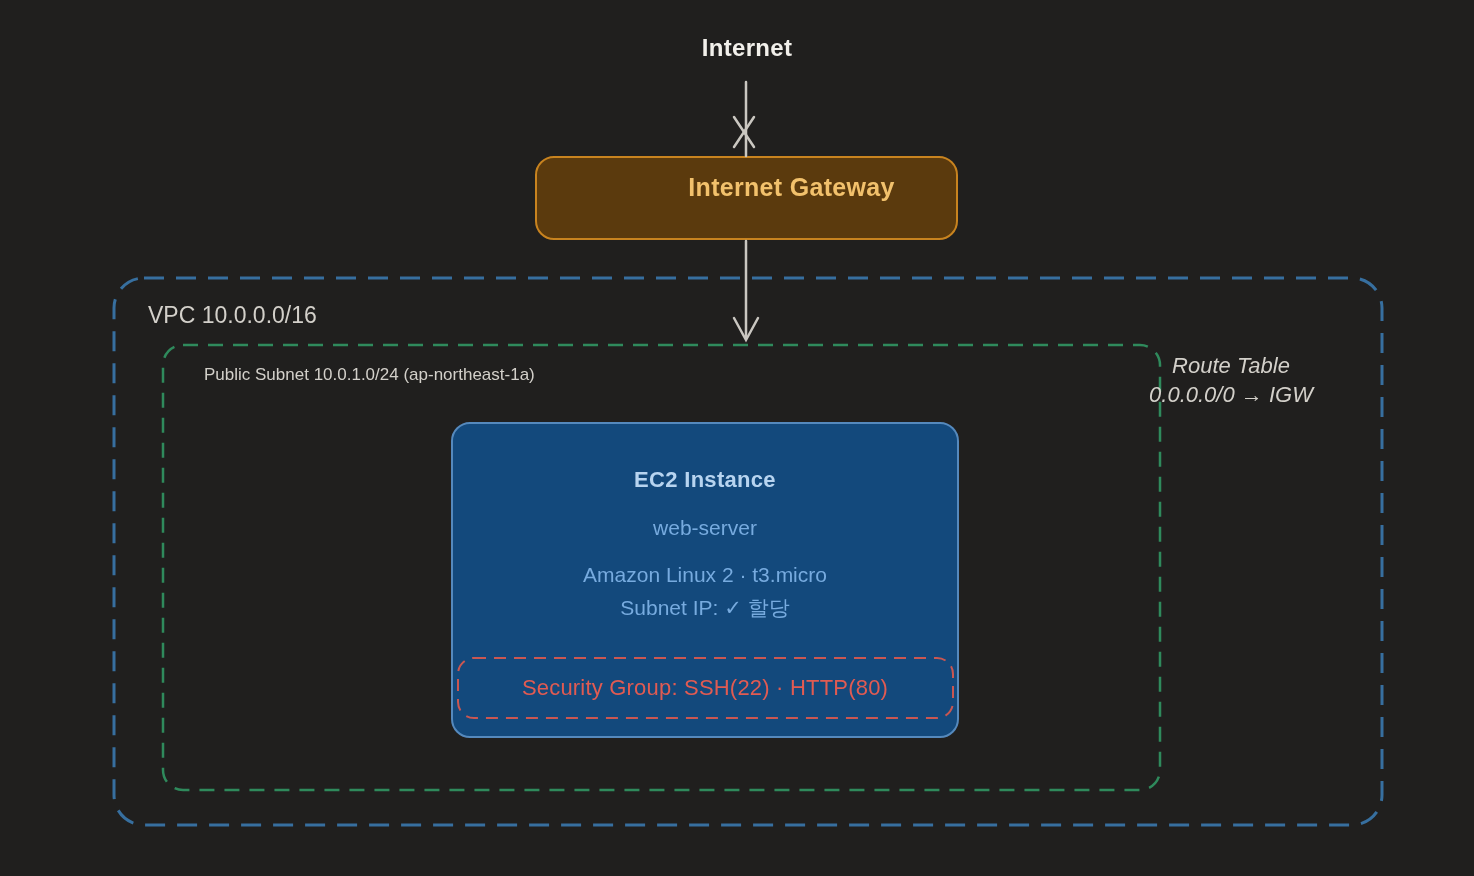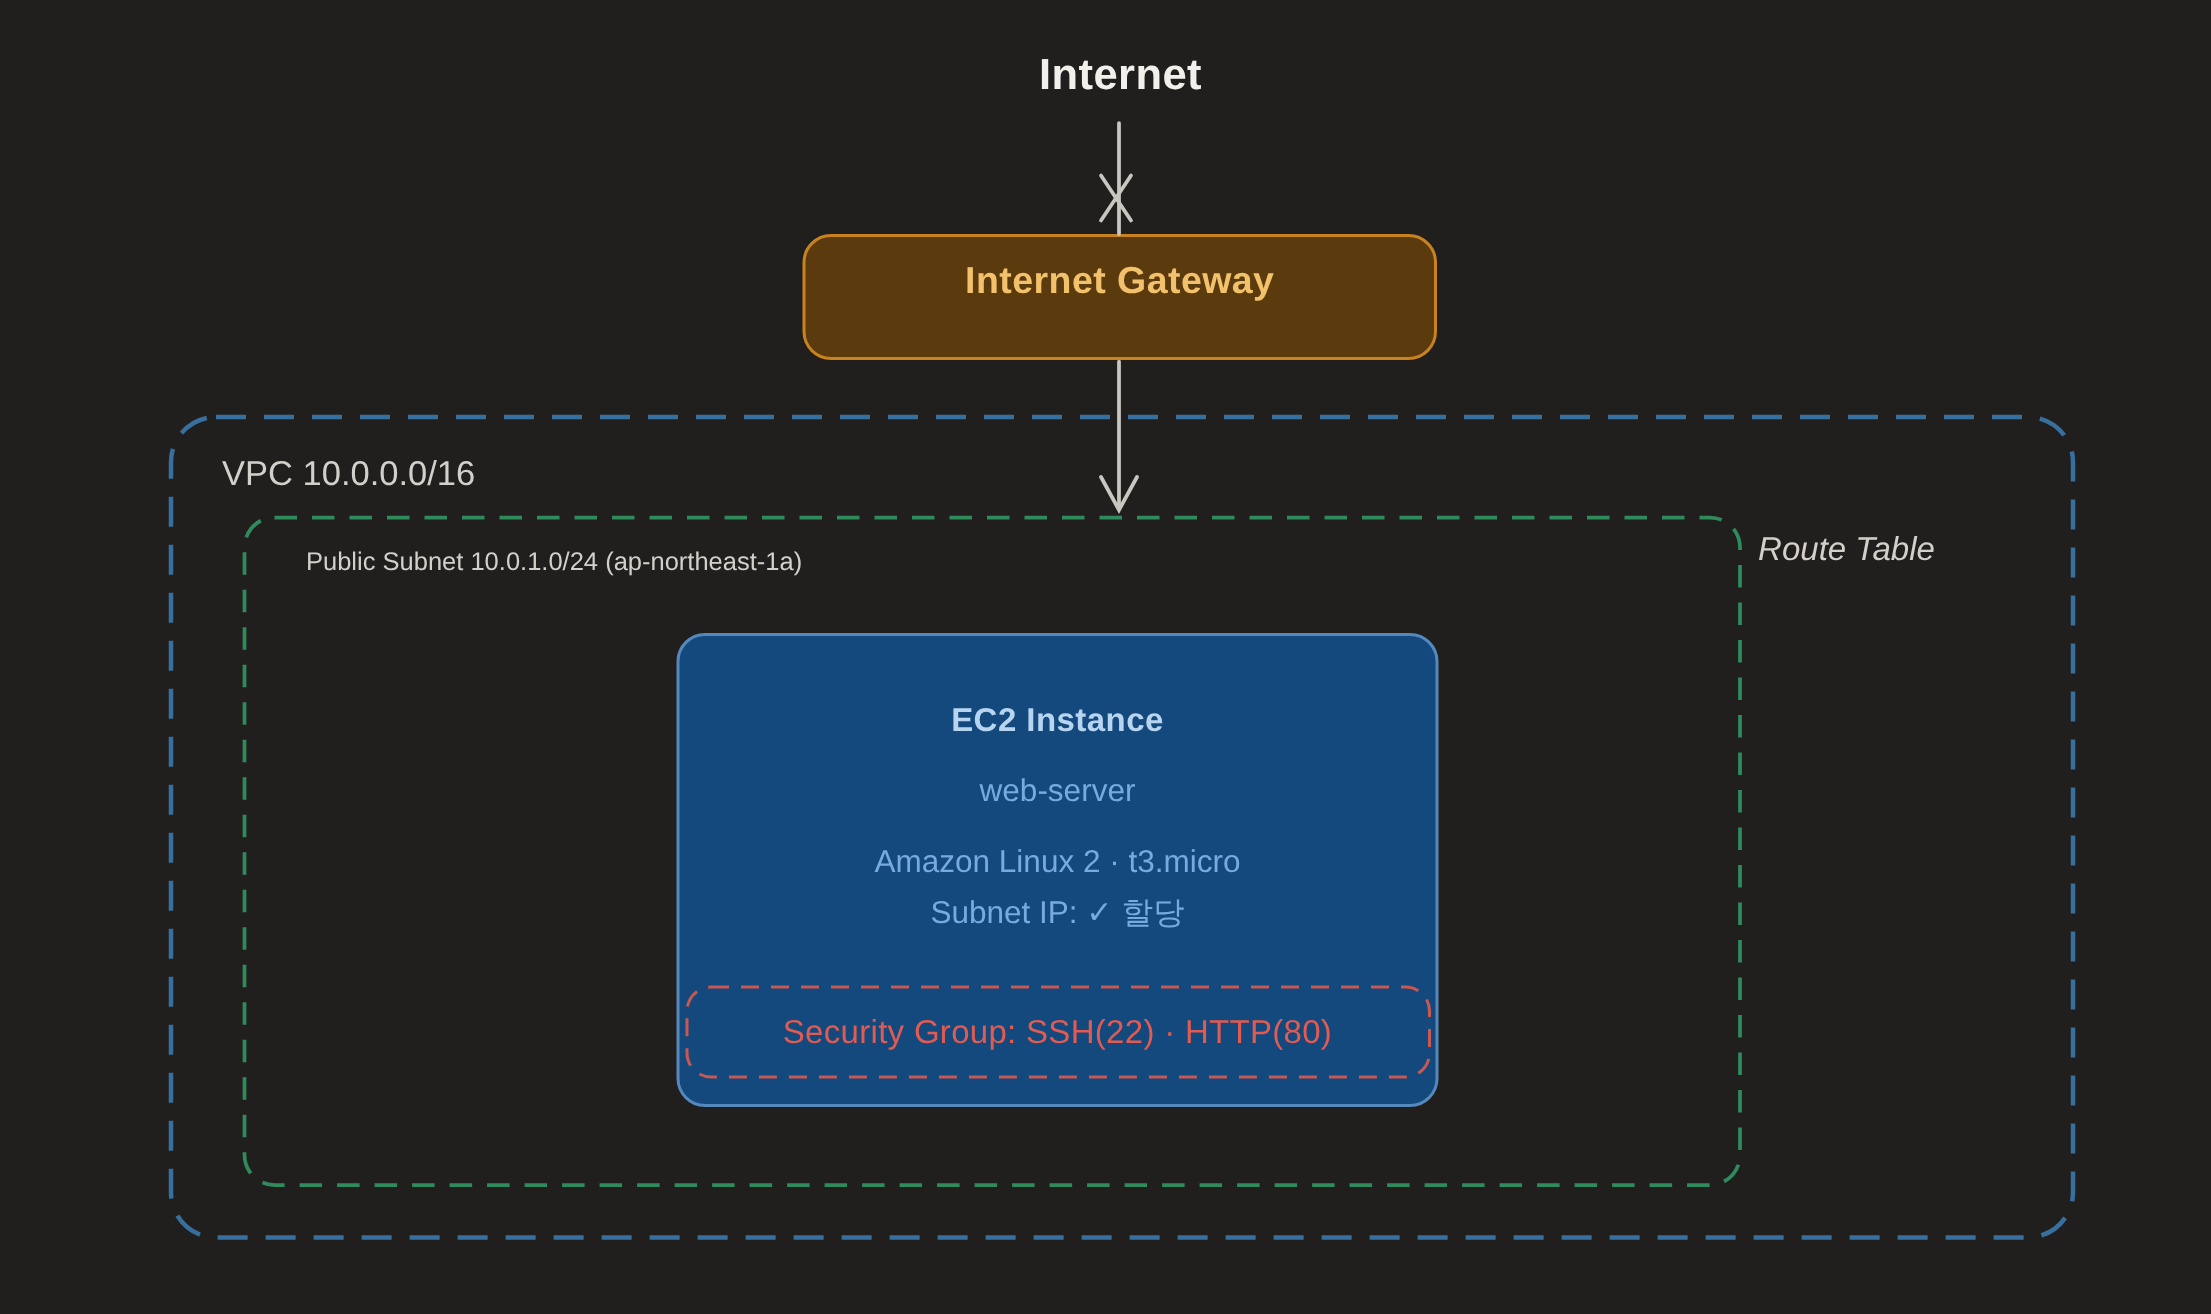--- a/index.html
+++ b/index.html
@@ -5,26 +5,26 @@
   html,body{margin:0;padding:0;background:#151413;}
   .stage{
     position:relative;width:1474px;height:876px;overflow:hidden;
     background:var(--canvas-bg,#201f1e);
     font-family:"Liberation Sans",sans-serif;
   }
   .stage svg.shapes{position:absolute;left:0;top:0;width:1474px;height:876px;pointer-events:none;}
   .lbl{position:absolute;white-space:nowrap;}
   .internet-label{
     left:747px;top:34px;transform:translateX(-50%);
-    font-size:29px;font-weight:bold;color:var(--title-text,#f2f0eb);letter-spacing:.3px;
+    font-size:24px;font-weight:bold;color:var(--title-text,#f2f0eb);letter-spacing:.3px;
   }
   .igw-label-box{
     left:536px;top:157px;width:421px;height:60px;
     display:flex;align-items:center;justify-content:center;
-    font-size:25px;font-weight:bold;color:var(--igw-text,#f2c16c);letter-spacing:.3px;
+    font-size:25px;font-weight:bold;color:var(--igw-text,#f2c16c);letter-spacing:.3px;padding-left:45px;
   }
   .vpc-label{left:148px;top:302px;font-size:23px;color:var(--label-text,#d3d0ca);}
   .subnet-label{left:204px;top:365px;font-size:17px;color:var(--label-text,#d3d0ca);}
   .route-table{
     left:1131px;top:351px;width:200px;text-align:center;
     font-size:22px;line-height:29px;color:var(--label-text,#d3d0ca);font-style:italic;
   }
   .ec2-box{
     position:absolute;left:452px;top:423px;width:506px;height:314px;
   }
@@ -70,20 +70,21 @@
   <div class="lbl internet-label">Internet</div>
 
   <div class="lbl igw-label-box">Internet Gateway</div>
 
   <div class="lbl vpc-label">VPC 10.0.0.0/16</div>
 
   <div class="lbl subnet-label">Public Subnet 10.0.1.0/24 (ap-northeast-1a)</div>
 
   <div class="lbl route-table">
     <div>Route Table</div>
+    <div>0.0.0.0/0 → IGW</div>
   </div>
 
   <div class="ec2-box">
     <div class="line ec2-title">EC2 Instance</div>
     <div class="line ec2-name">web-server</div>
     <div class="line ec2-spec">Amazon Linux 2 · t3.micro</div>
     <div class="line ec2-ip">Subnet IP: ✓ 할당</div>
     <div class="sg-label">Security Group: SSH(22) · HTTP(80)</div>
   </div>
 

